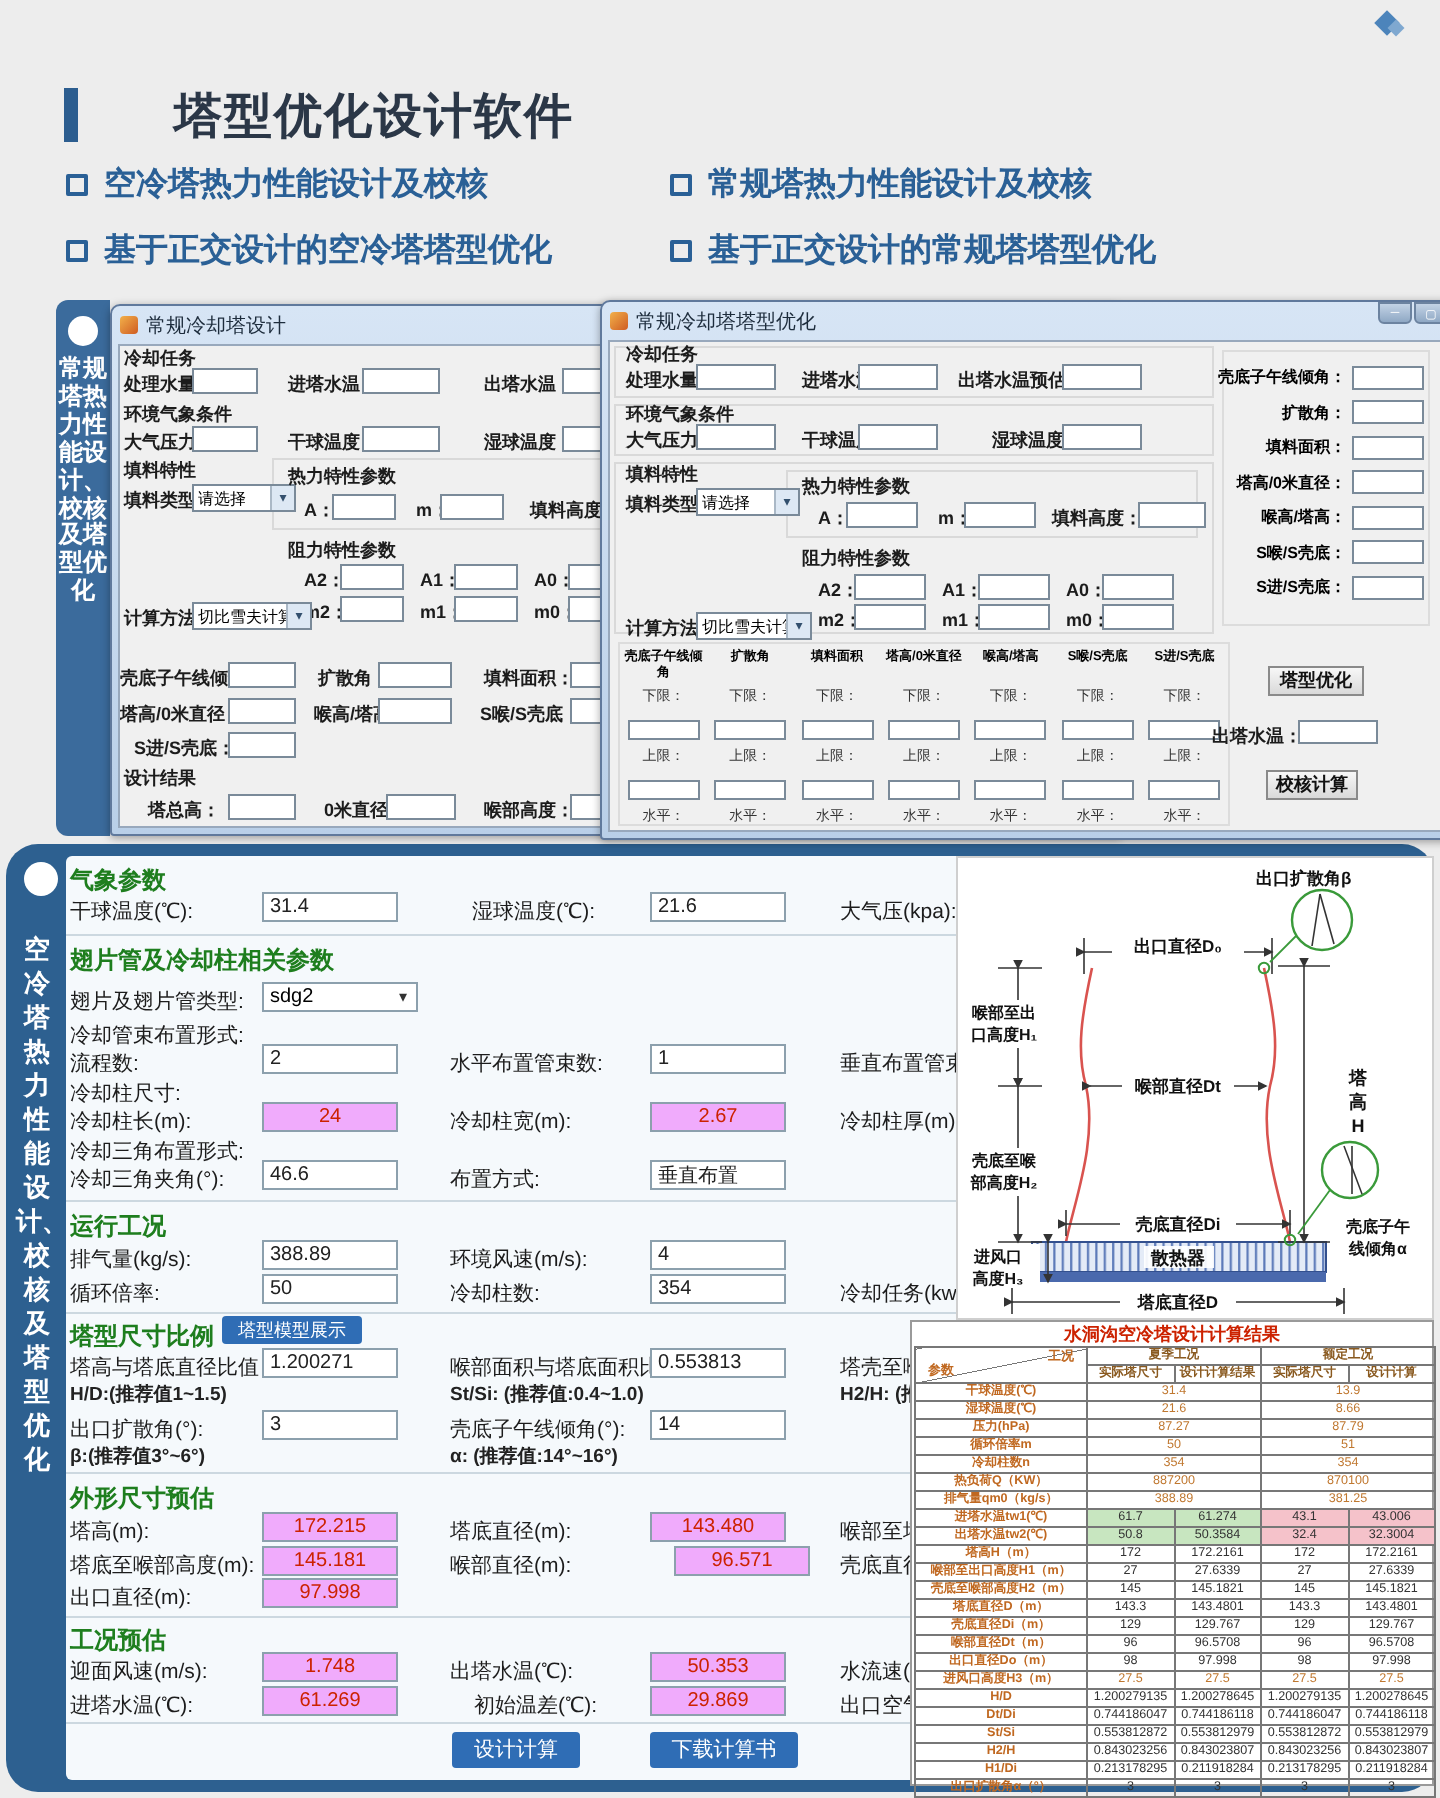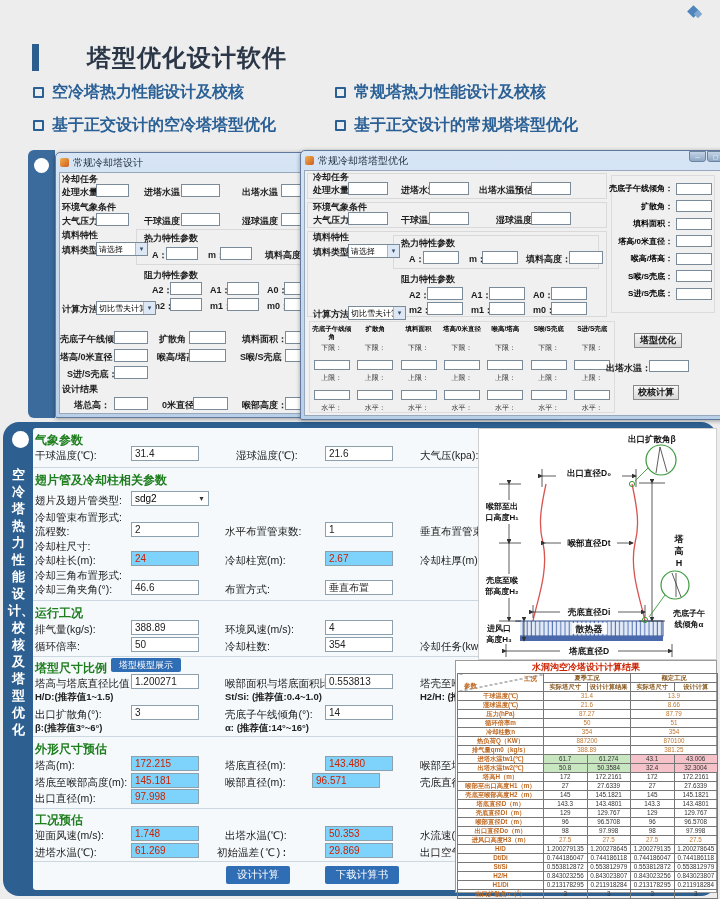--- a/index.html
+++ b/index.html
@@ -55,21 +55,21 @@
   .rfl { font-size:8px; font-weight:bold; white-space:nowrap; }
   .rfi { width:36px; height:12px; border:1px solid #7a8a99; font-size:8px; padding:0 1px; font-family:inherit; }
 
   
   #panel { position:absolute; left:3px; top:422px; width:714px; height:474px; background:#2d6090; border-radius:16px; }
   #pcontent { position:absolute; left:30px; top:6px; width:678px; height:462px; background:#f5f9fc; border-radius:3px 8px 8px 3px; overflow:hidden; }
   .phead { position:absolute; font-size:12px; font-weight:bold; color:#1e7e1e; white-space:nowrap; }
   .plbl { position:absolute; font-size:10.5px; color:#1c1c1c; white-space:nowrap; }
   .psub { position:absolute; font-size:9.5px; font-weight:bold; color:#222; white-space:nowrap; }
   .pin { position:absolute; width:68px; height:15px; border:1px solid #8ca0ad; background:#fff; font-size:10px; padding:0 3px; font-family:inherit; color:#222; }
-  .pin.calc { background:#7dd3fc; color:#cc2200; }
+  .pin.calc { background:#f0abfc; color:#cc2200;text-align:center; }
   .pdiv { position:absolute; left:0; width:672px; border-top:1px solid #ccd8e0; }
   .pbtn { position:absolute; background:#2f6db5; color:#fff; border:none; font-size:10.5px; font-family:inherit; display:flex; align-items:center; justify-content:center; border-radius:2px; cursor:pointer; }
   .pcombo { position:absolute; width:78px; height:15px; border:1px solid #8ca0ad; background:#fff; font-size:10px; display:flex; align-items:center; }
   .pcombo .ct { flex:1; padding:0 3px; }
   .pcombo .arr { width:13px; height:100%; font-size:8px; display:flex; align-items:center; justify-content:center; color:#333; }
 
   
   #diagram { position:absolute; left:475px; top:6px; width:239px; height:232px; background:#fff; border:1px solid #cfcfcf; }
 
   
@@ -111,20 +111,21 @@
     <span class="bsq"></span>
     <span class="btxt">基于正交设计的空冷塔塔型优化</span>
   </div>
   <div class="bullet" style="left:335px;top:115px;">
     <span class="bsq"></span>
     <span class="btxt">基于正交设计的常规塔塔型优化</span>
   </div>
 
   <div class="vside" style="left:28px;top:150px;width:27px;height:268px;border-radius:6px 0 0 6px;">
     <span class="dot" style="left:6px;top:8px;width:15px;height:15px;"></span>
+    <div class="vtext" style="left:0;top:28px;width:27px;font-size:12px;line-height:13.9px;">常规塔热力性能设计、校核及塔型优化</div>
   </div>
 
   <div class="win" style="left:55px;top:152px;width:506px;height:266px;z-index:2;">
     <div class="win-title">
       <span class="win-ico"></span>
       <span>常规冷却塔设计</span>
     </div>
     <div class="win-body">
       <div class="gbox" style="left:76px;top:56px;width:200px;height:36px;"></div>
 
@@ -390,35 +391,35 @@
 
       <span class="phead" style="left:2px;top:313px;">外形尺寸预估</span>
       <span class="plbl" style="left:2px;top:331px;">塔高(m):</span>
       <input class="pin calc" style="left: 98px; top: 328px;" value="172.215">
       <span class="plbl" style="left:192px;top:331px;">塔底直径(m):</span>
       <input class="pin calc" style="left: 292px; top: 328px;" value="143.480">
       <span class="plbl" style="left:387px;top:331px;">喉部至塔出口</span>
       <span class="plbl" style="left:2px;top:348px;">塔底至喉部高度(m):</span>
       <input class="pin calc" style="left: 98px; top: 345px;" value="145.181">
       <span class="plbl" style="left:192px;top:348px;">喉部直径(m):</span>
-      <input class="pin calc" style="left: 279px; top: 345px;" value="96.571">
+      <input class="pin calc" style="left: 304px; top: 345px;" value="96.571">
       <span class="plbl" style="left:387px;top:348px;">壳底直径(m)</span>
       <span class="plbl" style="left:2px;top:364px;">出口直径(m):</span>
       <input class="pin calc" style="left: 98px; top: 361px;" value="97.998">
       <div class="pdiv" style="top:380px;"></div>
 
       <span class="phead" style="left:2px;top:384px;">工况预估</span>
       <span class="plbl" style="left:2px;top:401px;">迎面风速(m/s):</span>
       <input class="pin calc" style="left: 98px; top: 398px;" value="1.748">
       <span class="plbl" style="left:192px;top:401px;">出塔水温(℃):</span>
       <input class="pin calc" style="left: 292px; top: 398px;" value="50.353">
       <span class="plbl" style="left:387px;top:401px;">水流速(m/s):</span>
       <span class="plbl" style="left:2px;top:418px;">进塔水温(℃):</span>
       <input class="pin calc" style="left: 98px; top: 415px;" value="61.269">
-      <span class="plbl" style="left:184px;top:418px;font-family:Liberation Mono, monospace;">初始温差(℃):</span>
+      <span class="plbl" style="left:204px;top:418px;">初始温差(℃):</span>
       <input class="pin calc" style="left: 292px; top: 415px;" value="29.869">
       <span class="plbl" style="left:387px;top:418px;">出口空气温度</span>
       <div class="pdiv" style="top:433px;"></div>
 
       <button class="pbtn" style="left:193px;top:438px;width:64px;height:18px;">设计计算</button>
       <button class="pbtn" style="left:292px;top:438px;width:74px;height:18px;">下载计算书</button>
     </div>
 
     <div id="diagram">
       <svg width="237" height="230" viewBox="0 0 237 230">

